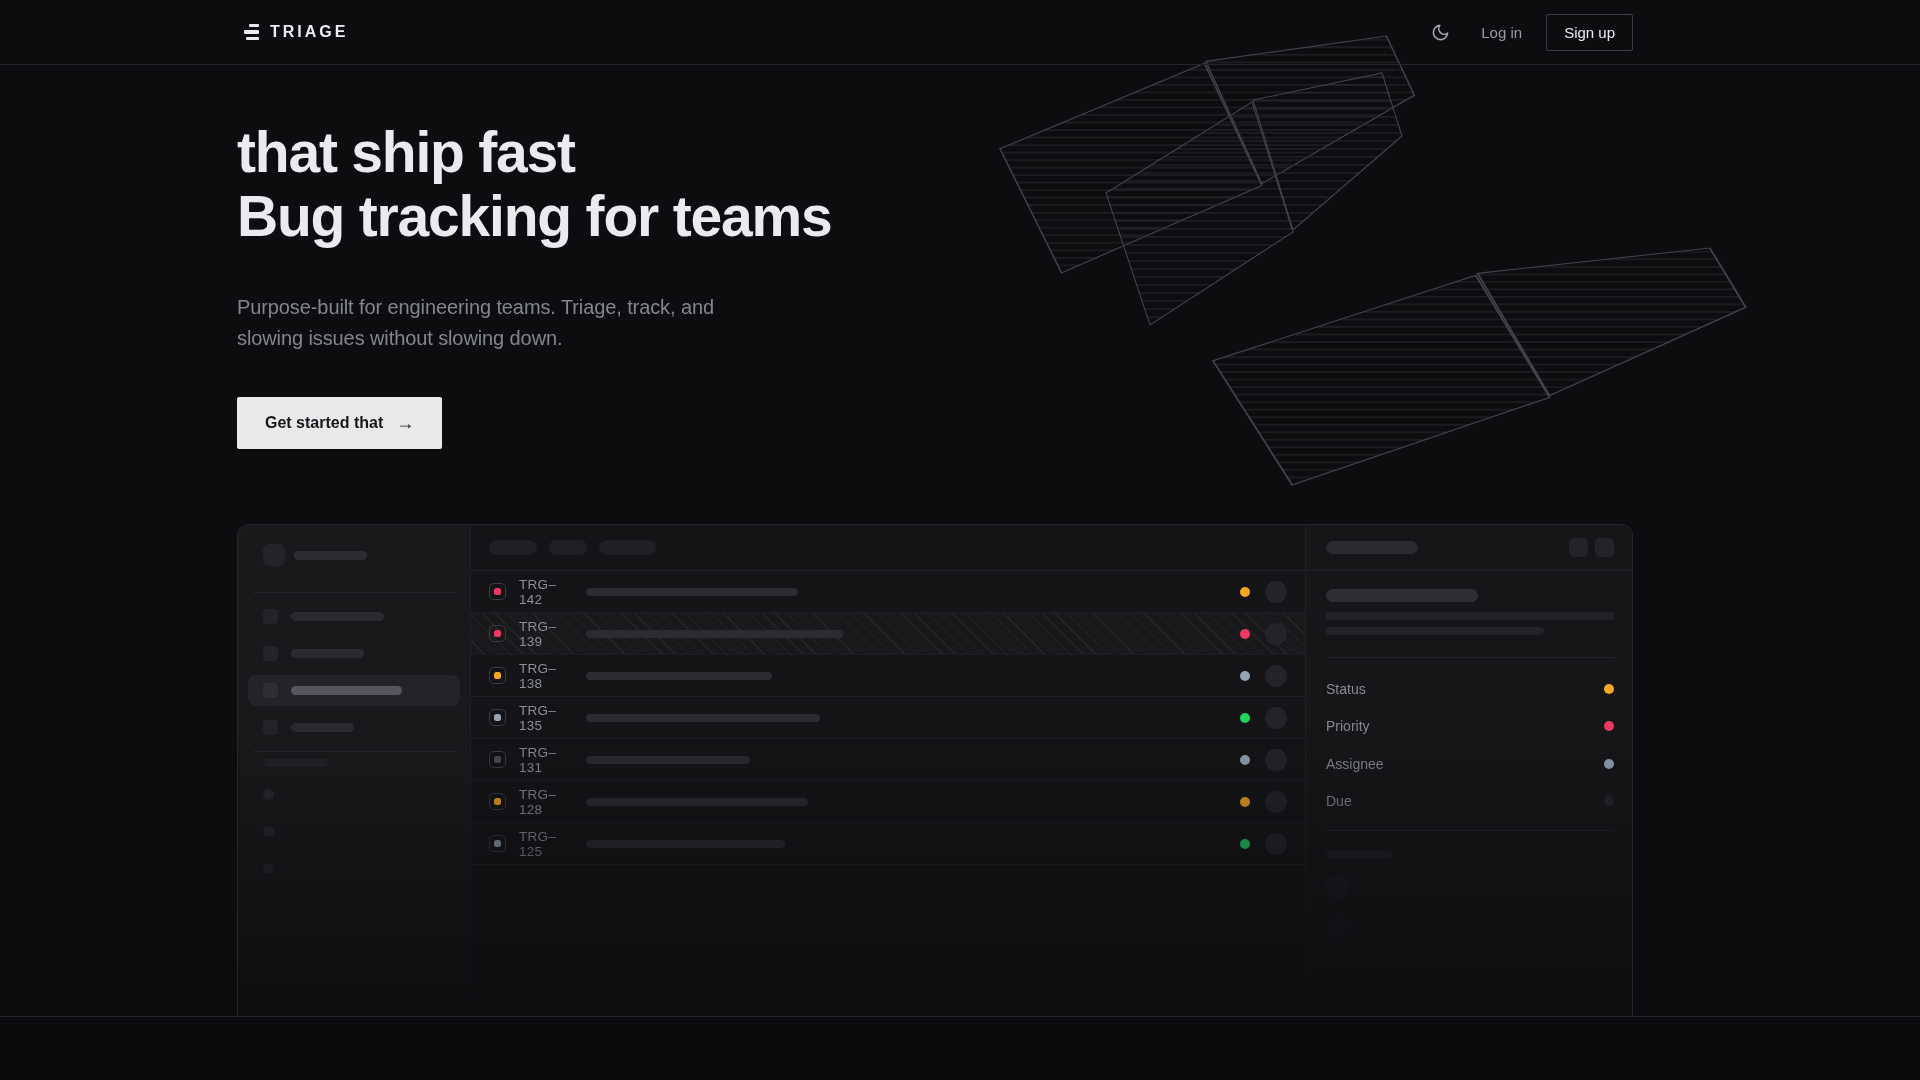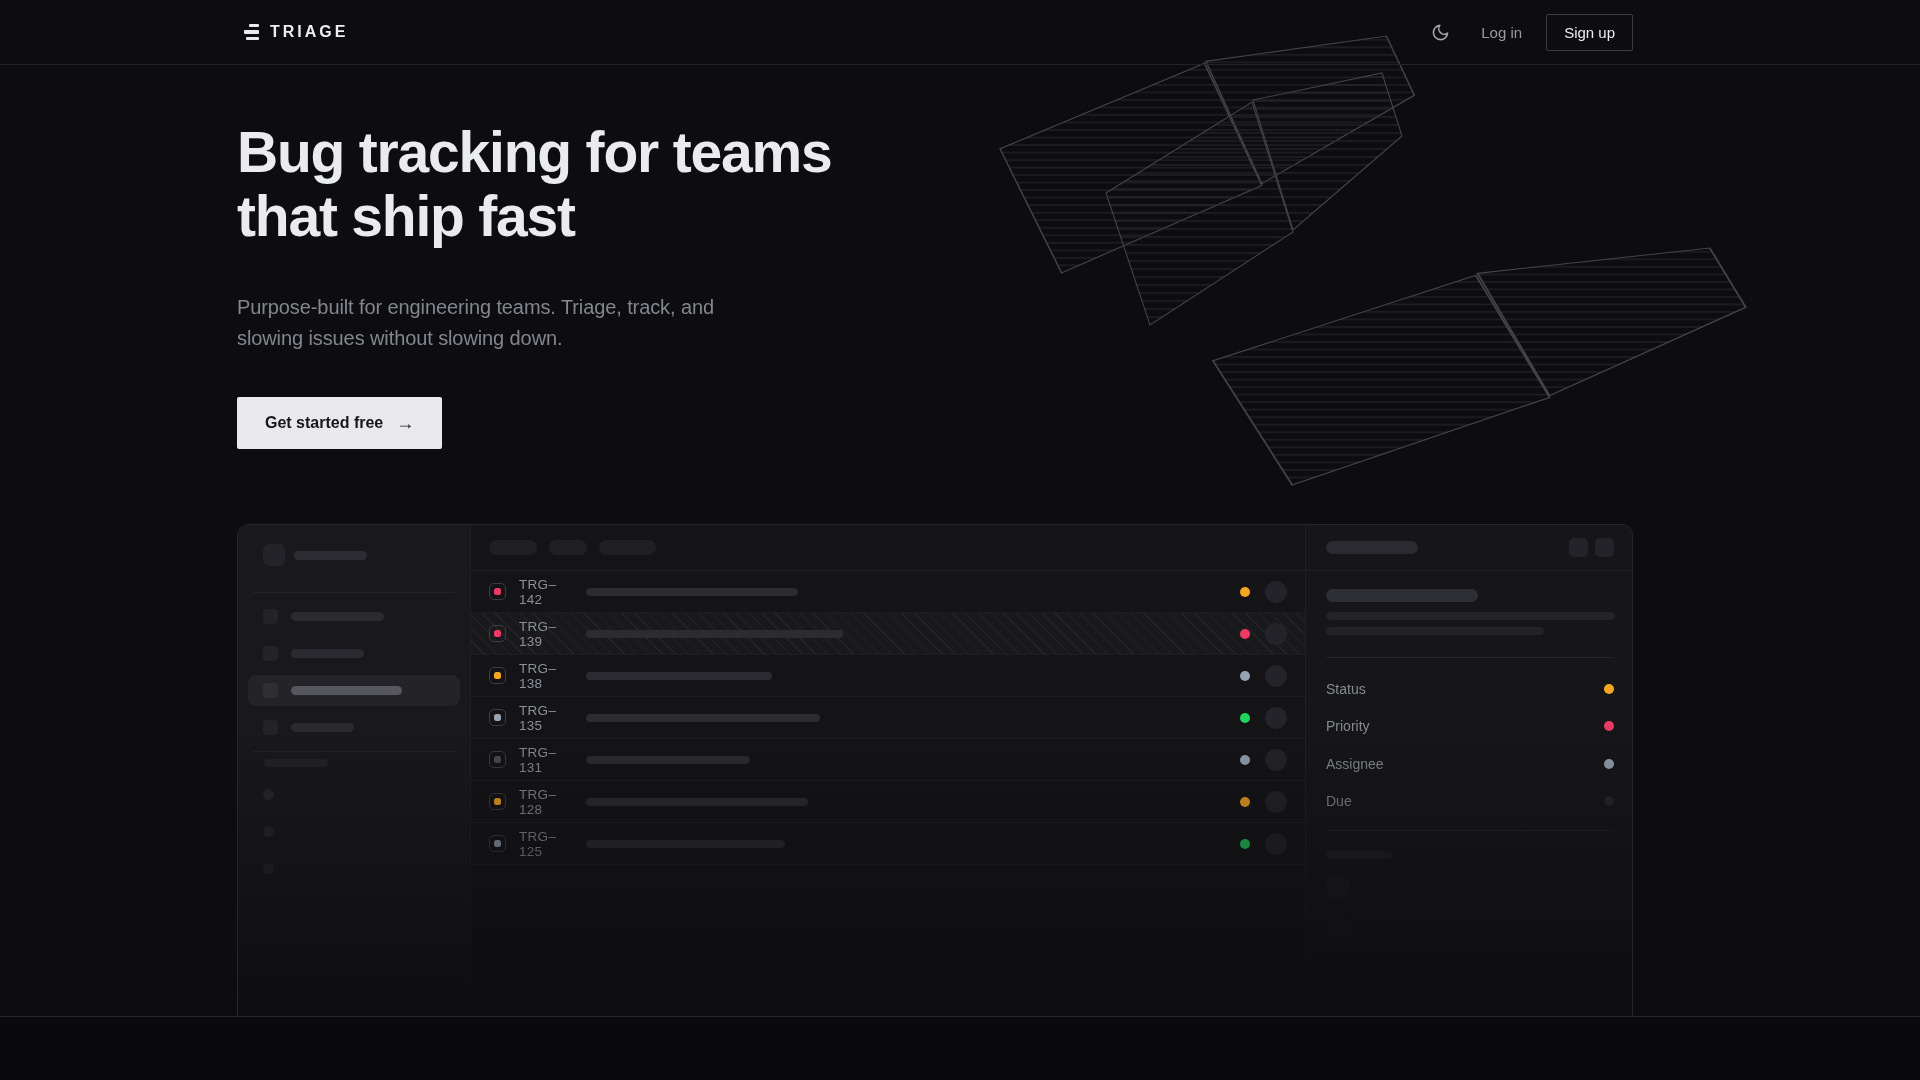--- a/index.html
+++ b/index.html
@@ -150,26 +150,26 @@
           <path d="M21 12.8A9 9 0 1 1 11.2 3a7 7 0 0 0 9.8 9.8z"></path>
         </svg>
     </button>
     <button class="login-link">Log in</button>
     <button class="signup-btn">Sign up</button>
   </div>
 </header>
 <div class="nav-border"></div>
 
 <h1 class="hero-title">
+  <span>that ship fast</span>
   <span>Bug tracking for teams</span>
-  <span>that ship fast</span>
 </h1>
 <p class="hero-sub">Purpose-built for engineering teams. Triage, track, and slowing issues without slowing down.</p>
 <button class="cta-btn">
-  <span>Get started free</span>
+  <span>Get started that</span>
   <span class="cta-arrow">→</span>
 </button>
 
 <section class="mock">
 
   <div class="m-sidebar">
     <div class="ws-icon"></div>
     <div class="ws-bar"></div>
     <div class="sb-div" style="top:67px"></div>
     <div class="sb-nav" id="sb-nav">

